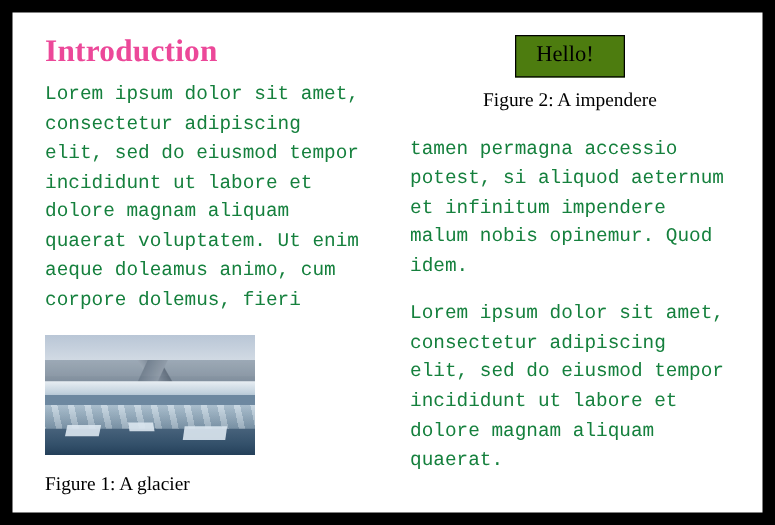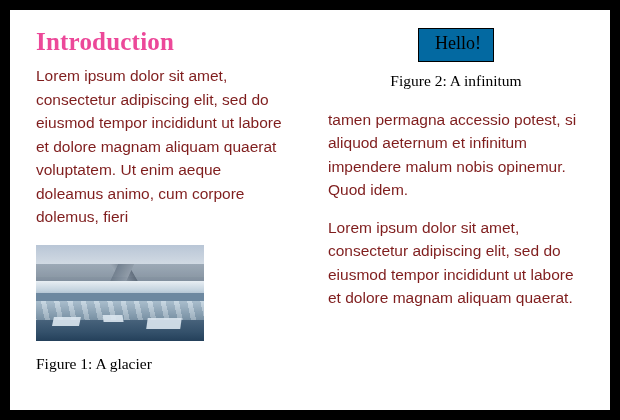--- a/index.html
+++ b/index.html
@@ -43,25 +43,25 @@
   }
   h1.title {
     font-family: "Liberation Serif", serif;
     font-size: 25px;
     font-weight: bold;
     margin: 0 0 8px 0;
     letter-spacing: 0.2px;
     color: #ec4899;
   }
   p.body {
-    font-family: Liberation Sans, sans-serif;
+    font-family: Liberation Mono, monospace;
     font-size: 15.5px;
     line-height: 1.52;
     margin: 0 0 14px 0;
-    color: #7f1d1d;
+    color: #15803d;
     text-align: left;
   }
   p.body:last-child {
     margin-bottom: 0;
   }
   .figure {
     margin: 16px 0 0 0;
     text-align: left;
   }
   .fig-photo {
@@ -121,26 +121,26 @@
     position: absolute;
     background: #dbe7f0;
     opacity: 0.9;
   }
   .fig-photo .berg.b1 { left: 10%; bottom: 16%; width: 16%; height: 9%; transform: skewX(-12deg); }
   .fig-photo .berg.b2 { left: 40%; bottom: 20%; width: 12%; height: 7%; transform: skewX(10deg); }
   .fig-photo .berg.b3 { left: 66%; bottom: 13%; width: 20%; height: 11%; transform: skewX(-8deg); }
   .fig-rect {
     display: inline-block;
     border: 1.5px solid #000;
-    padding: 4px 12px 6px 16px;
+    padding: 4px 24px 6px 16px;
     font-size: 18px;
     font-family: "Liberation Serif", serif;
     line-height: 1.2;
     color: #000;
-    background: #0369a1;
+    background: #4d7c0f;
     text-align: right;
   }
   .fig-caption {
     font-family: "Liberation Serif", serif;
     font-size: 15.5px;
     margin-top: 10px;
     color: #000;
   }
   .fig-right {
     margin: 0 0 18px 0;
@@ -169,20 +169,20 @@
           <div class="berg b2"></div>
           <div class="berg b3"></div>
         </div>
         <div class="fig-caption">Figure 1: A glacier</div>
       </div>
     </div>
 
     <div class="col col-right">
       <div class="fig-right">
         <div class="fig-rect">Hello!</div>
-        <div class="fig-caption">Figure 2: A infinitum</div>
+        <div class="fig-caption">Figure 2: A impendere</div>
       </div>
       <p class="body">tamen permagna accessio potest, si aliquod aeternum et infinitum impendere malum nobis opinemur. Quod idem.</p>
       <p class="body">Lorem ipsum dolor sit amet, consectetur adipiscing elit, sed do eiusmod tempor incididunt ut labore et dolore magnam aliquam quaerat.</p>
     </div>
 
   </div>
 </div>
 
 </body></html>

